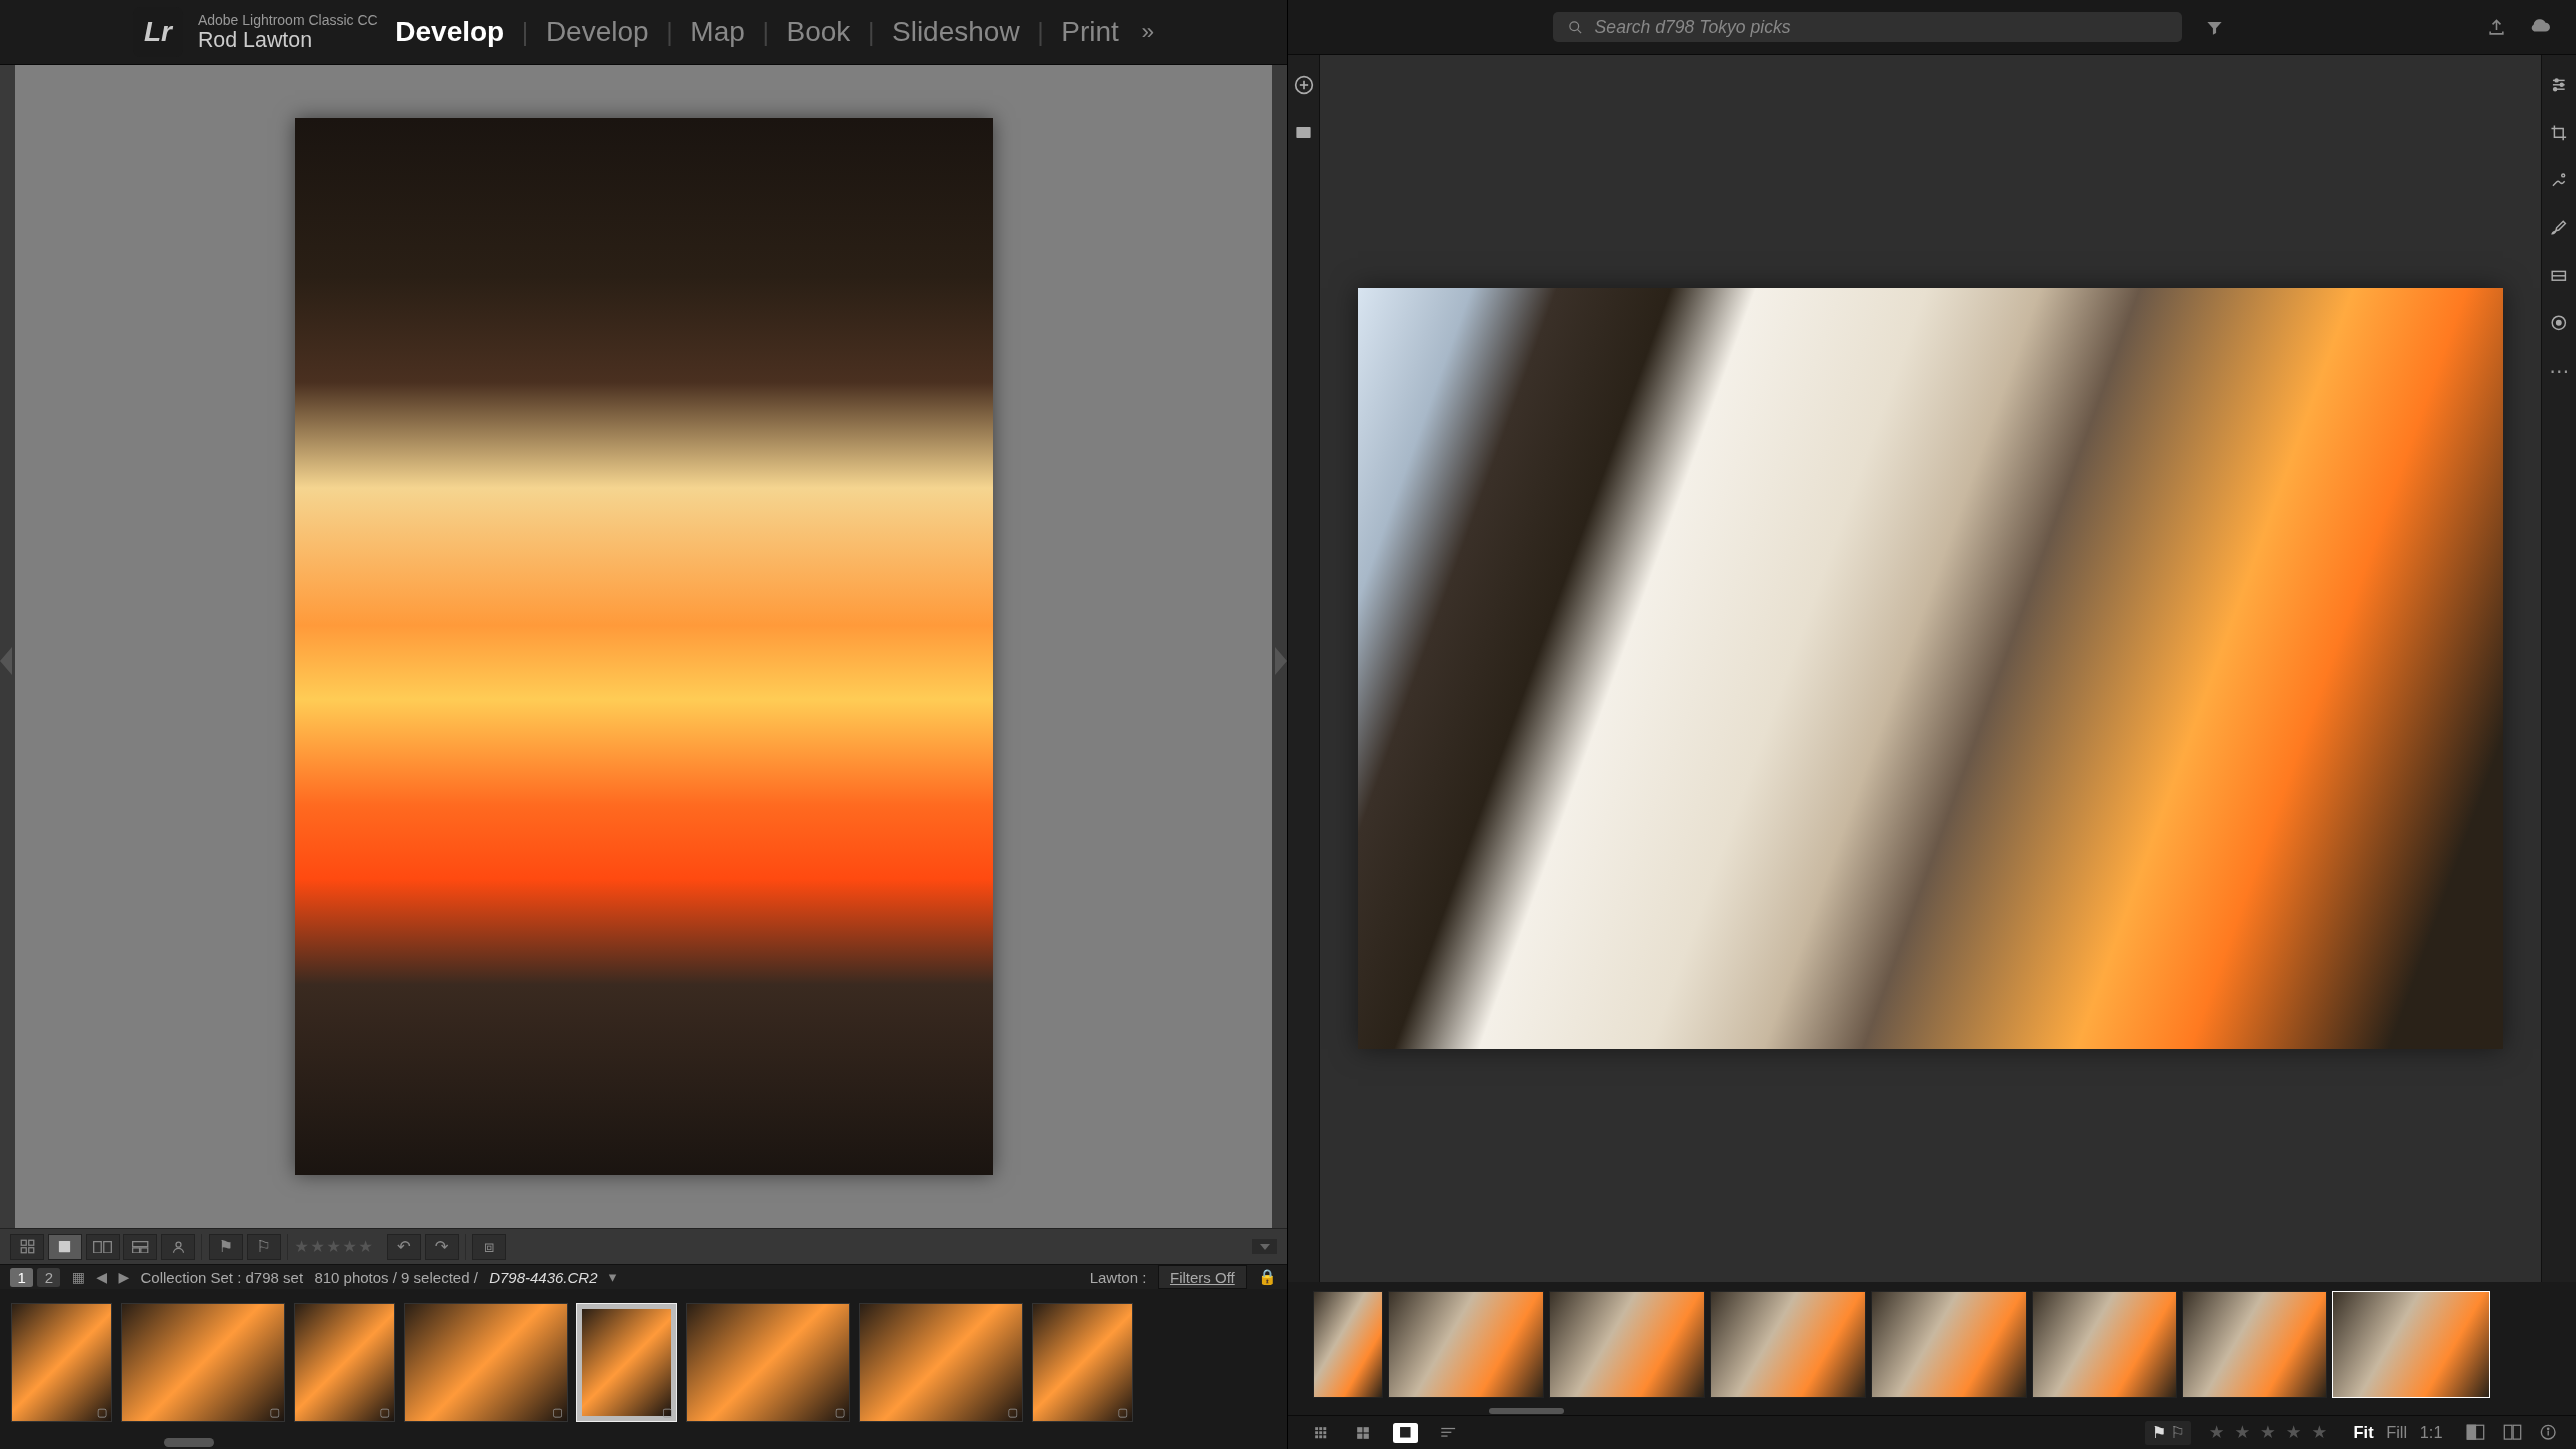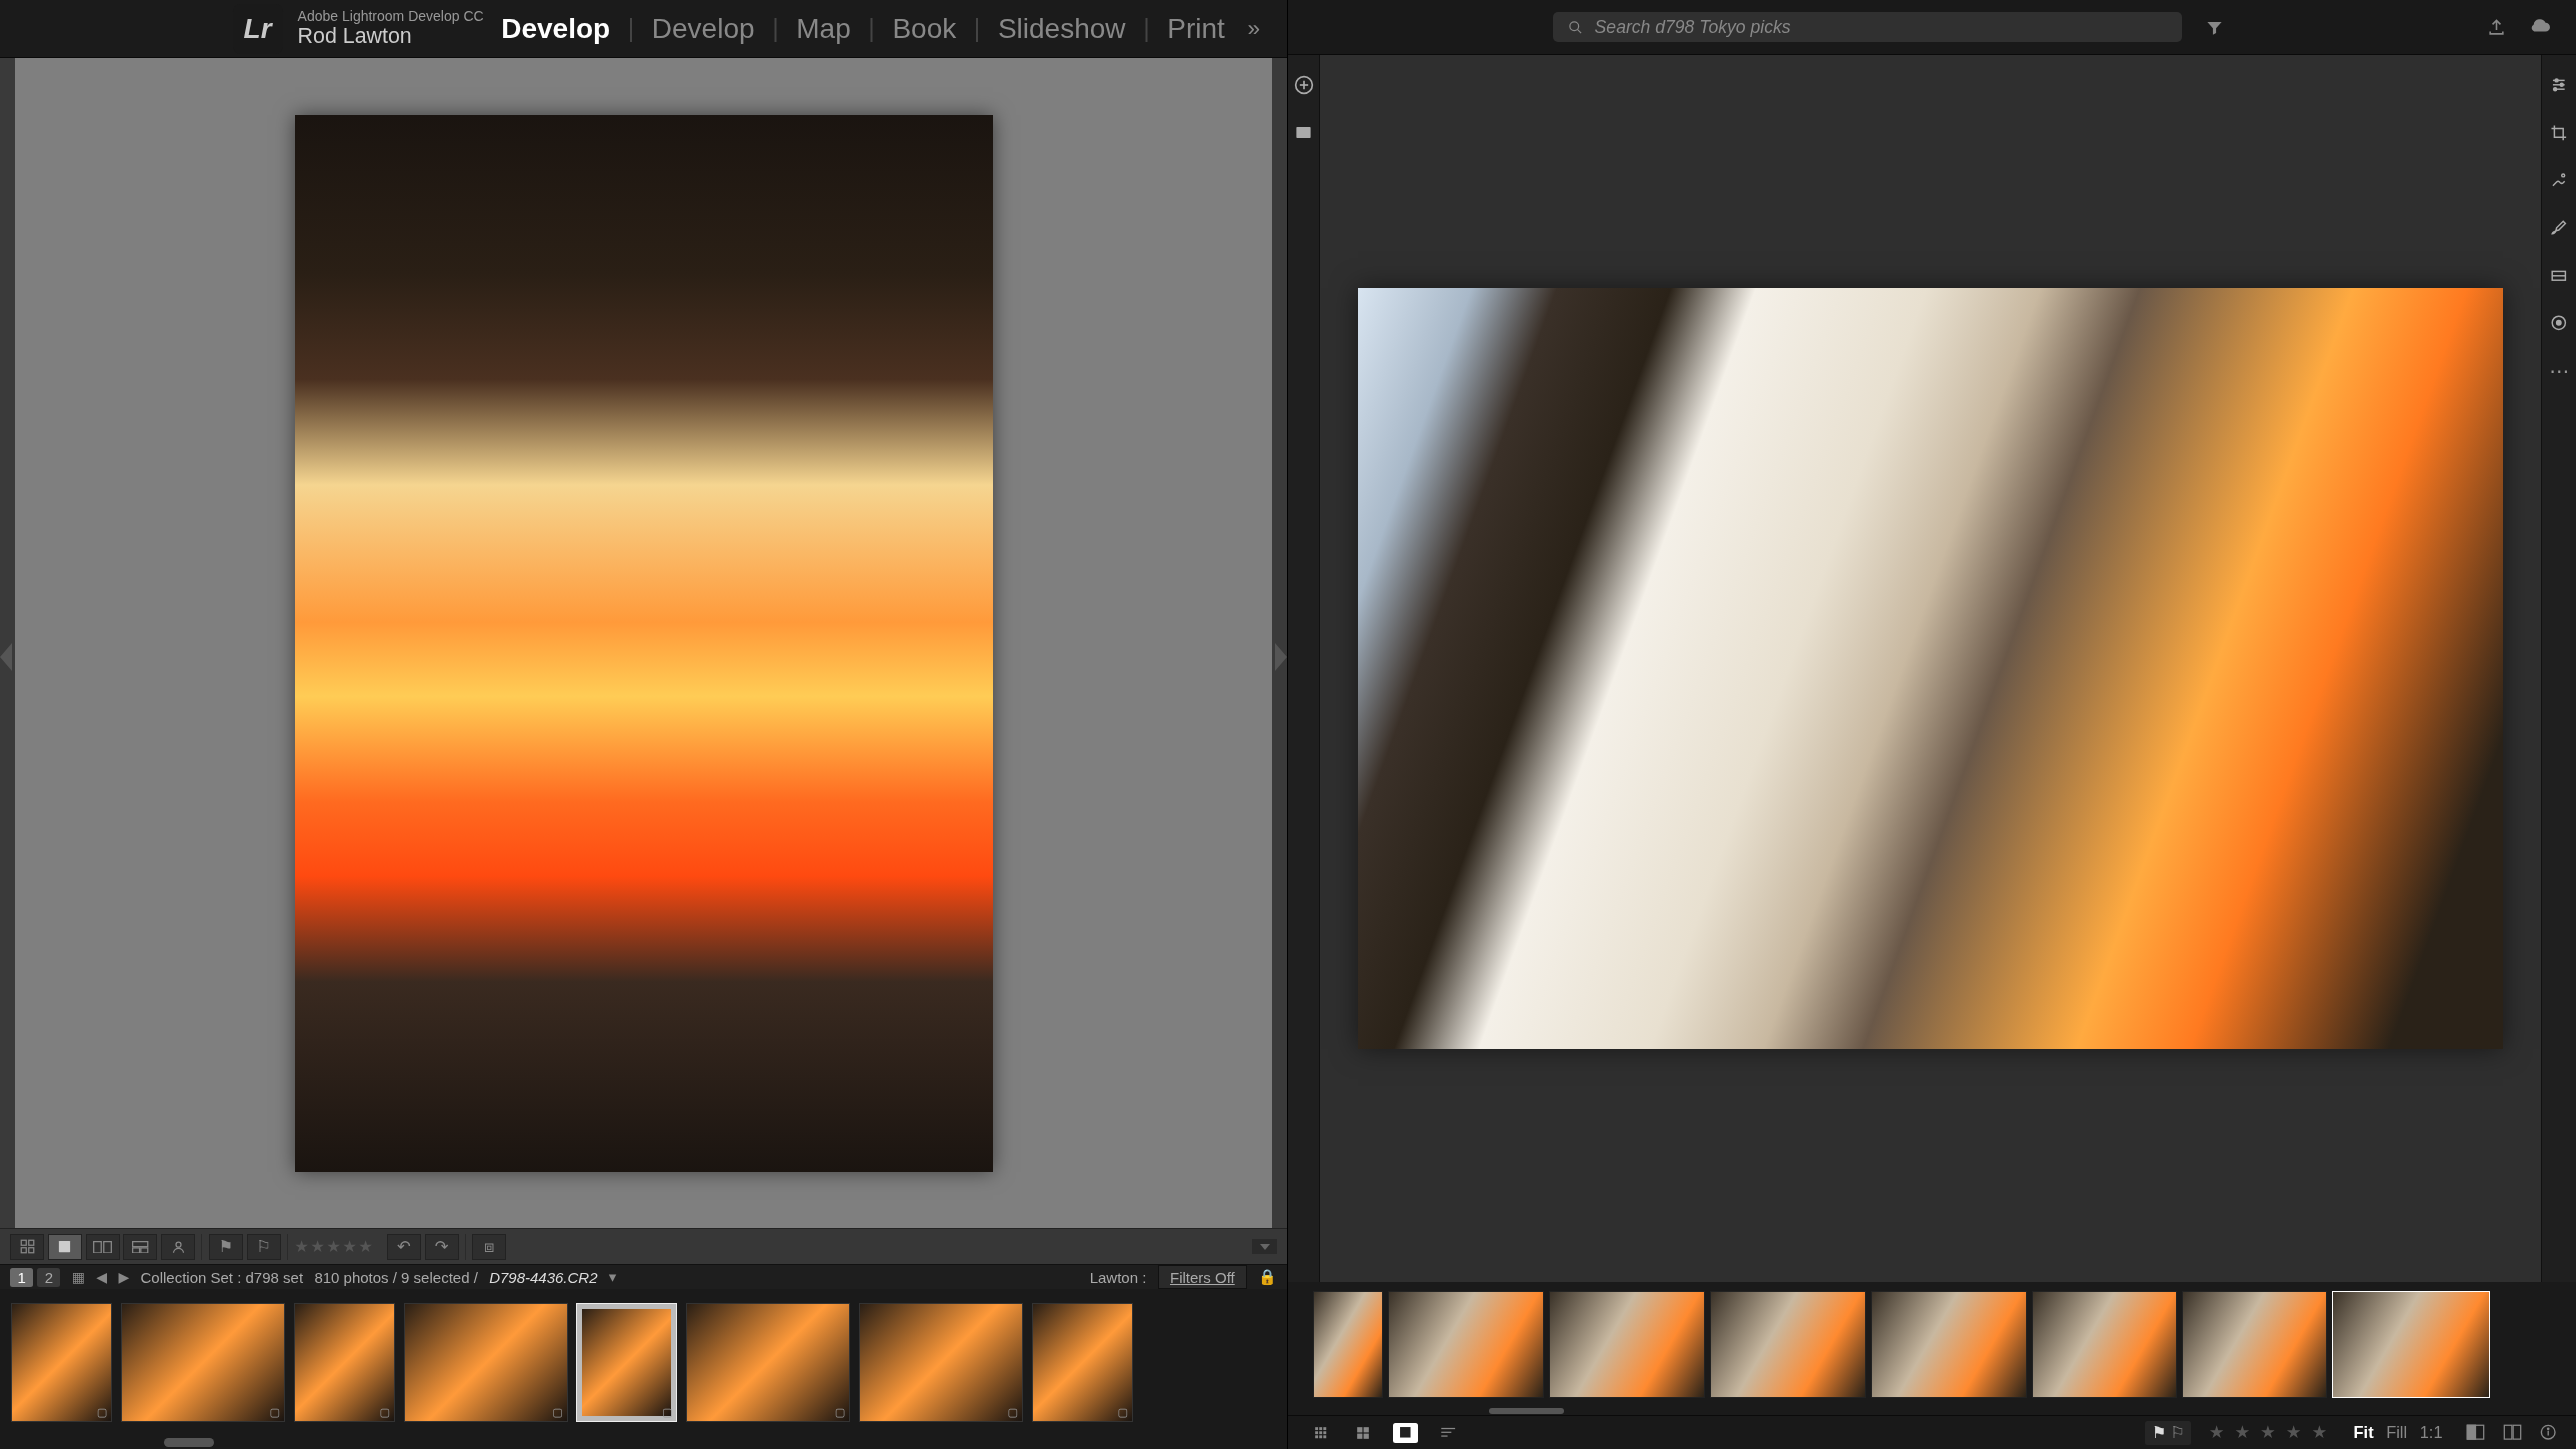--- a/index.html
+++ b/index.html
@@ -2,21 +2,21 @@
 <html style="font-size:10px"><head>
 <meta charset="utf-8">
 <style>
 * { margin: 0; padding: 0; box-sizing: border-box; font-family: -apple-system, "Segoe UI", sans-serif; }
 body { background: #1a1a1a; width: 2576px; height: 1449px; display: flex; overflow: hidden; }
 .pane { height: 100%; display: flex; flex-direction: column; }
 .left-pane { width: 1288px; background: #373737; border-right: 1.3px solid #000; }
 .right-pane { width: 1288px; background: #f0abfc; }
 
 
-.lc-header { height: 58px; background: #1b1b1b; display: flex; align-items: center; justify-content: flex-end; padding: 0 27px; border-bottom: 0.6px solid #0a0a0a; }
+.lc-header { height: 65px; background: #1b1b1b; display: flex; align-items: center; justify-content: center; padding: 0 27px; border-bottom: 0.6px solid #0a0a0a; }
 .lc-brand { display: flex; align-items: center; gap: 15px; }
 .lc-logo { width: 50px; height: 50px; background: #1a1a1a; border-radius: 7.5px; display: flex; align-items: center; justify-content: center; font-size: 28px; font-weight: 700; color: #c9c9c9; font-style: italic; }
 .lc-title-block { color: #b8b8b8; }
 .lc-appname { font-size: 14px; color: #999; }
 .lc-user { font-size: 21.4px; color: #ccc; }
 .lc-modules { display: flex; align-items: center; gap: 0; font-size: 28px; color: #888; }
 .lc-mod { padding: 0 17.6px; cursor: pointer; position: relative; }
 .lc-mod.active { color: #fff; font-weight: 600; }
 .lc-sep { color: #444; font-size: 25px; }
 .lc-more { font-size: 22.6px; color: #888; padding-left: 5px; }
@@ -85,21 +85,21 @@
 </style>
 </head>
 <body>
 
 <div class="pane left-pane">
 
   <div class="lc-header">
     <div class="lc-brand">
       <div class="lc-logo">Lr</div>
       <div class="lc-title-block">
-        <div class="lc-appname">Adobe Lightroom Develop CC</div>
+        <div class="lc-appname">Adobe Lightroom Classic CC</div>
         <div class="lc-user">Rod Lawton</div>
       </div>
     </div>
     <div class="lc-modules" id="lc-modules">
         <span class="lc-mod active">Develop</span>
         <span class="lc-sep">|</span>
         <span class="lc-mod">Develop</span>
         <span class="lc-sep">|</span>
         <span class="lc-mod">Map</span>
         <span class="lc-sep">|</span>

